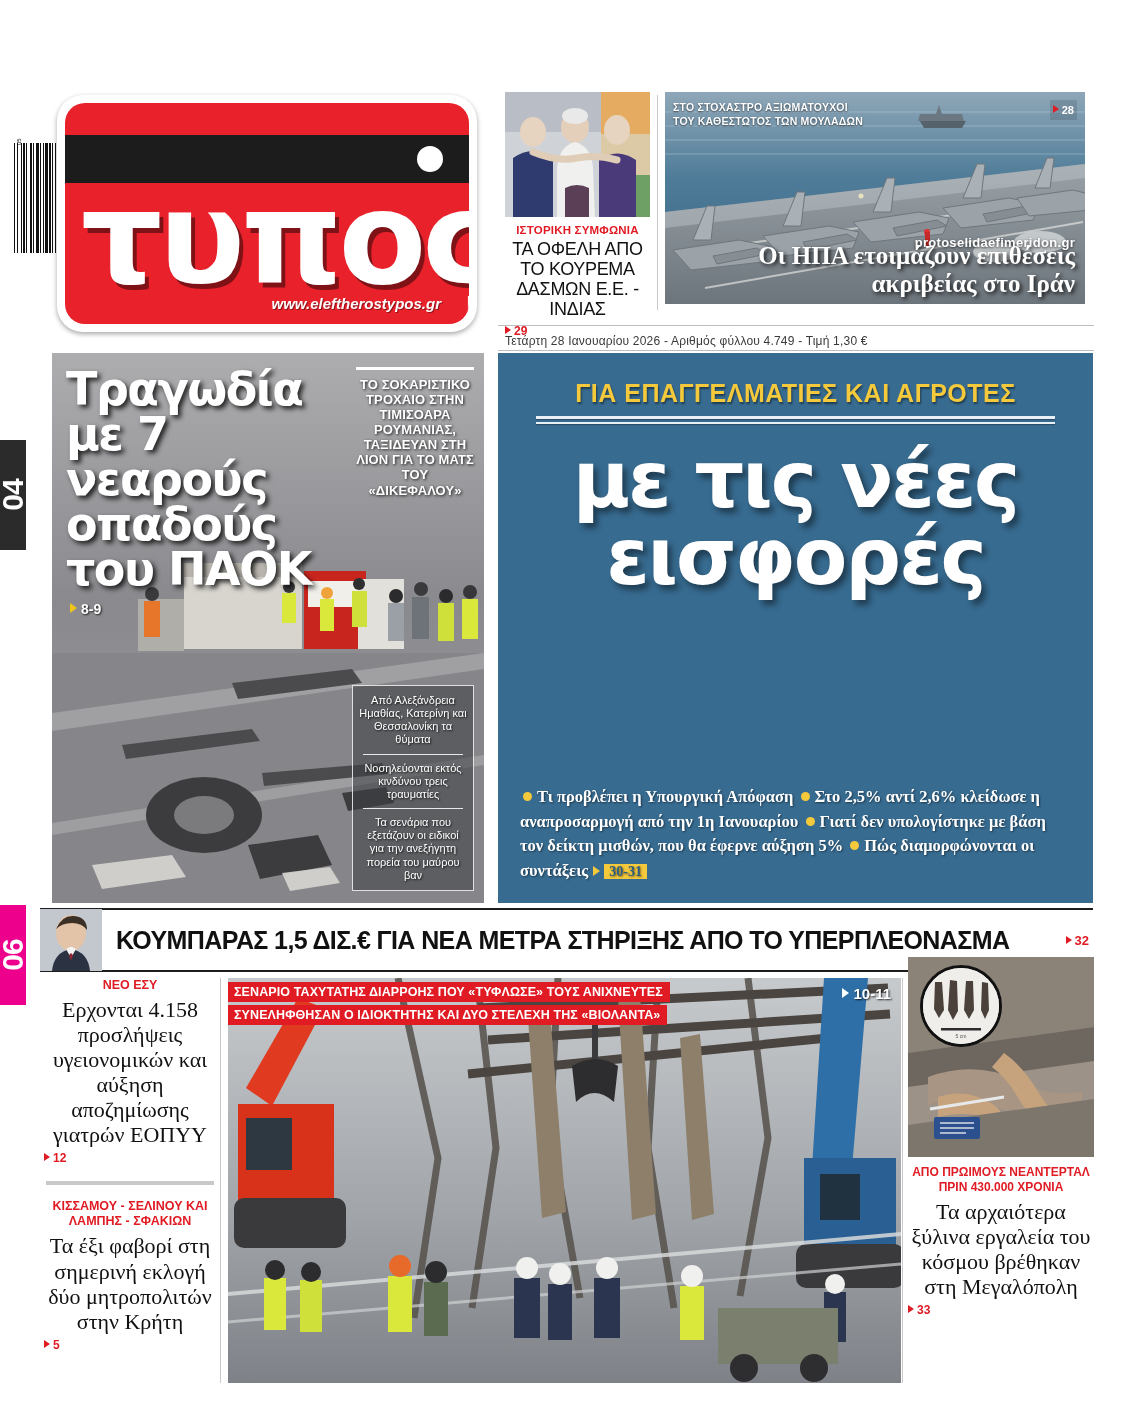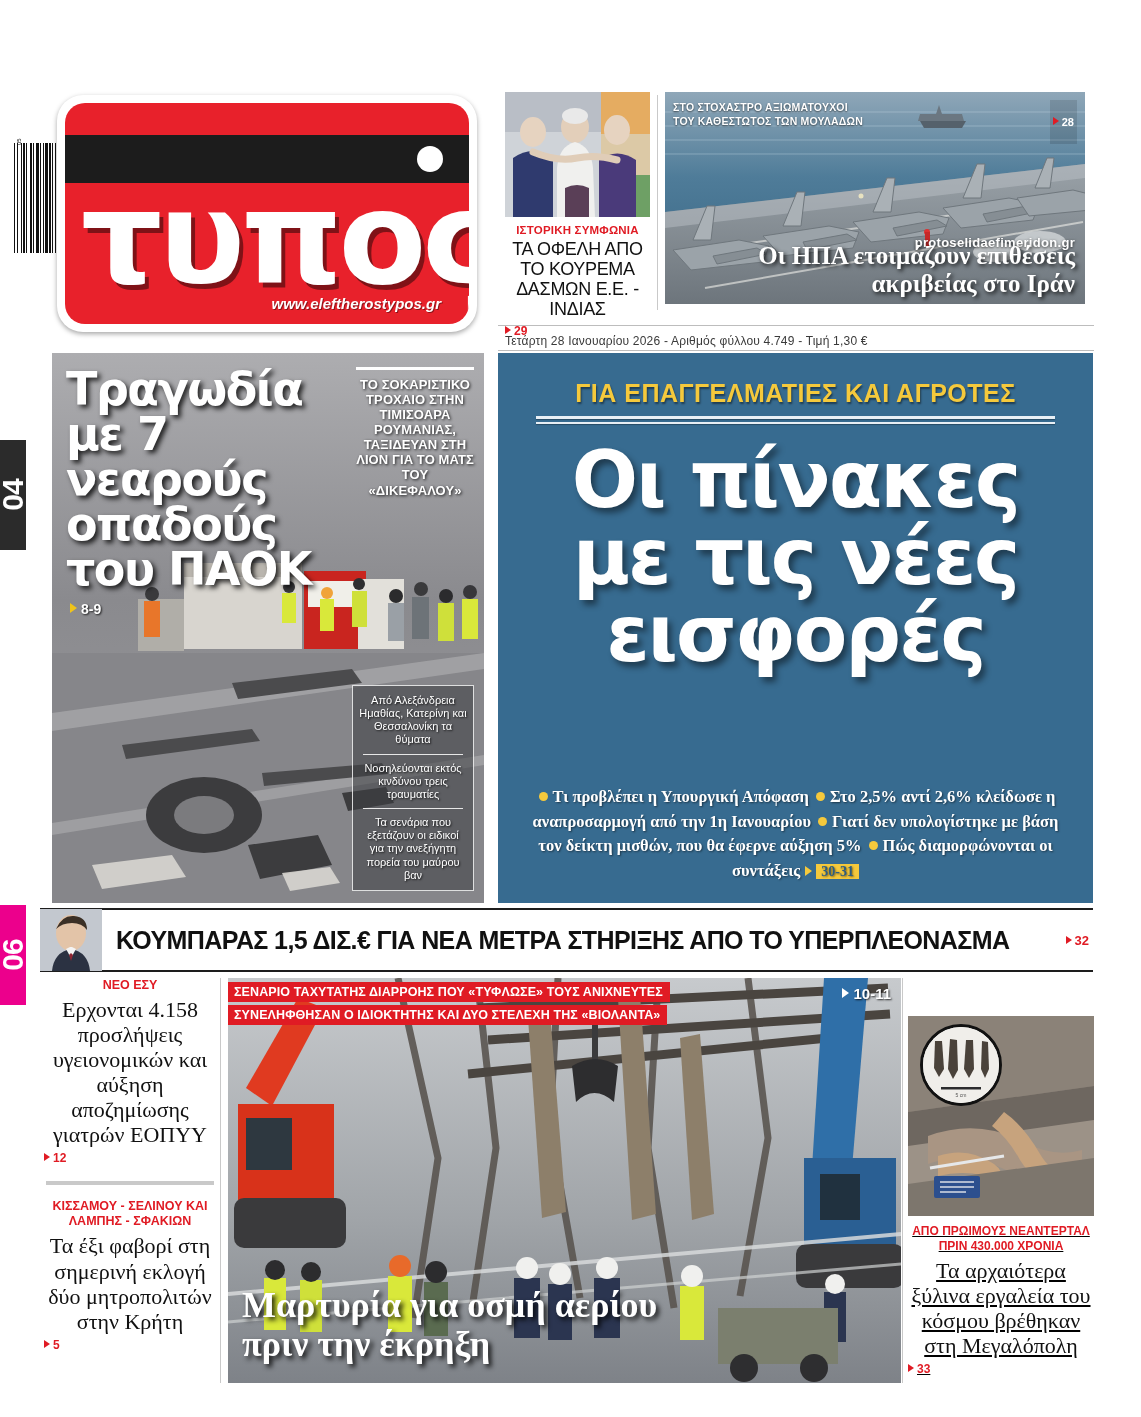--- a/index.html
+++ b/index.html
@@ -103,21 +103,21 @@
     position:absolute; left: 665px; top: 92px; width: 420px; height: 212px;
     overflow:hidden; background:#6f8ea6;
   }
   .iran-kicker {
     position:absolute; left: 8px; top: 8px; color:#fff; font-weight:700;
     font-size: 10.5px; line-height: 1.35; text-shadow: 0 1px 2px rgba(0,0,0,.65);
     letter-spacing:.2px;
   }
   .iran-pnum {
     position:absolute; right: 8px; top: 8px; color:#fff; font-weight:700; font-size:11px;
-    background: rgba(0,0,0,.12); padding: 16px 3px;
+    background: rgba(0,0,0,.12); padding: 4px 3px;
   }
   .iran-pnum .tri{display:inline-block;width:0;height:0;border-left:6px solid #e01b24;
     border-top:4px solid transparent;border-bottom:4px solid transparent;margin-right:3px;vertical-align:1px;}
   .iran-wm {
     position:absolute; right: 10px; bottom: 54px; color:#fff; font-weight:800;
     font-size: 13px; font-style: normal; letter-spacing:.3px;
     text-shadow: 0 1px 3px rgba(0,0,0,.8);
   }
   .iran-hl {
     position:absolute; right: 10px; bottom: 6px; width: 330px; text-align:right;
@@ -175,21 +175,21 @@
   .bb-rules .r { height: 3px; background: #e8eff5; margin-bottom: 3px; box-shadow:0 1px 1px rgba(0,0,0,.3);}
   .bb-rules .r2 { height: 2px; }
   .bb-head {
     margin: 18px 18px 0; text-align:center; color:#fff; font-weight:800;
     font-size: 78px; line-height: .99; letter-spacing: -2px;
     text-shadow: 4px 5px 6px rgba(0,0,0,.45);
     font-family:"DejaVu Sans", sans-serif;
   }
   .bb-bullets {
     position:absolute; left: 22px; right: 22px; bottom: 20px;
-    text-align:center; color:#fff; font-family:"Liberation Serif", serif;
+    color:#fff; font-family:"Liberation Serif", serif;
     font-weight:700; font-size: 16.5px; line-height: 1.48;
     text-shadow: 1px 1px 2px rgba(0,0,0,.5);
   }
   .bdot { display:inline-block; width:9px;height:9px;border-radius:50%;
     background:#f5c93c; margin: 0 5px 0 3px; vertical-align: 1px; }
   .bb-pg { background:#f5c93c; color:#2d5d80; font-weight:800; font-size:14px;
     padding: 0 5px; margin-left: 4px; }
   .bb-pg-tri { display:inline-block;width:0;height:0;border-left:7px solid #f5c93c;
     border-top:5px solid transparent;border-bottom:5px solid transparent;margin-left:5px;}
 
@@ -238,21 +238,21 @@
   }
   .bc-pnum .tri{display:inline-block;width:0;height:0;border-left:7px solid #fff;
     border-top:5px solid transparent;border-bottom:5px solid transparent;margin-right:4px;vertical-align:1px;}
   .bc-hl {
     position:absolute; left: 14px; bottom: 18px; width: 430px;
     color:#fff; font-family:"Liberation Serif", serif; font-weight:700;
     font-size: 36px; line-height: 1.1; text-shadow: 3px 3px 5px rgba(0,0,0,.85);
   }
 
   
-  .br { position:absolute; left: 908px; top: 1016px; width: 186px; text-decoration: underline; }
+  .br { position:absolute; left: 908px; top: 957px; width: 186px; }
   .br-photo {
     width: 100%; height: 200px; overflow:hidden; position:relative;
     background: linear-gradient(160deg,#b3a89a 0%,#8d8378 50%,#6f6860 100%);
   }
   .br-inset {
     position:absolute; left: 12px; top: 8px; width: 82px; height: 82px;
     border-radius: 50%; background:#f2f2f0; border: 3px solid #111; overflow:hidden;
   }
   .br-kicker { margin-top: 8px; color:#e01b24; font-weight:700; font-size: 12px; text-align:center; line-height:1.25;}
   .br-hl { margin-top: 4px; text-align:center; font-family:"Liberation Serif", serif;
@@ -497,21 +497,20 @@
     </div>
   </div>
 
   <div class="bluebox">
     <div class="bb-kicker">ΓΙΑ ΕΠΑΓΓΕΛΜΑΤΙΕΣ ΚΑΙ ΑΓΡΟΤΕΣ</div>
     <div class="bb-rules">
       <div class="r"></div>
       <div class="r r2"></div>
     </div>
     <div class="bb-head">
-      <div>Οι πίνακες</div>
       <div>με τις νέες</div>
       <div>εισφορές</div>
     </div>
     <div class="bb-bullets">
       <span class="bdot"></span><span>Τι προβλέπει η Υπουργική Απόφαση</span>
       <span class="bdot"></span><span>Στο 2,5% αντί 2,6% κλείδωσε η αναπροσαρμογή από την 1η Ιανουαρίου</span>
       <span class="bdot"></span><span>Γιατί δεν υπολογίστηκε με βάση τον δείκτη μισθών, που θα έφερνε αύξηση 5%</span>
       <span class="bdot"></span><span>Πώς διαμορφώνονται οι συντάξεις</span><span class="bb-pg-tri"></span><span class="bb-pg">30-31</span>
     </div>
   </div>
@@ -622,21 +621,20 @@
       </g>
       <rect x="490" y="330" width="120" height="56" fill="#7b7f6e"></rect>
       <circle cx="516" cy="390" r="14" fill="#2e2e30"></circle>
       <circle cx="586" cy="390" r="14" fill="#2e2e30"></circle>
     </svg>
     <div class="bc-redlines">
       <div><span class="rl">ΣΕΝΑΡΙΟ ΤΑΧΥΤΑΤΗΣ ΔΙΑΡΡΟΗΣ ΠΟΥ «ΤΥΦΛΩΣΕ» ΤΟΥΣ ΑΝΙΧΝΕΥΤΕΣ</span></div>
       <div><span class="rl">ΣΥΝΕΛΗΦΘΗΣΑΝ Ο ΙΔΙΟΚΤΗΤΗΣ ΚΑΙ ΔΥΟ ΣΤΕΛΕΧΗ ΤΗΣ «ΒΙΟΛΑΝΤΑ»</span></div>
     </div>
     <div class="bc-pnum"><span class="tri"></span><span>10-11</span></div>
-    <div class="bc-hl">Μαρτυρία για οσμή αερίου πριν την έκρηξη</div>
   </div>
 
   <div class="br">
     <div class="br-photo">
       <svg width="186" height="200" viewBox="0 0 186 200">
         <rect width="186" height="200" fill="#9c9287"></rect>
         <path d="M0 0 L186 0 L186 70 L0 96 Z" fill="#8b8278"></path>
         <g fill="#6e6760">
           <path d="M0 96 L186 70 L186 104 L0 130 Z"></path>
         </g>

